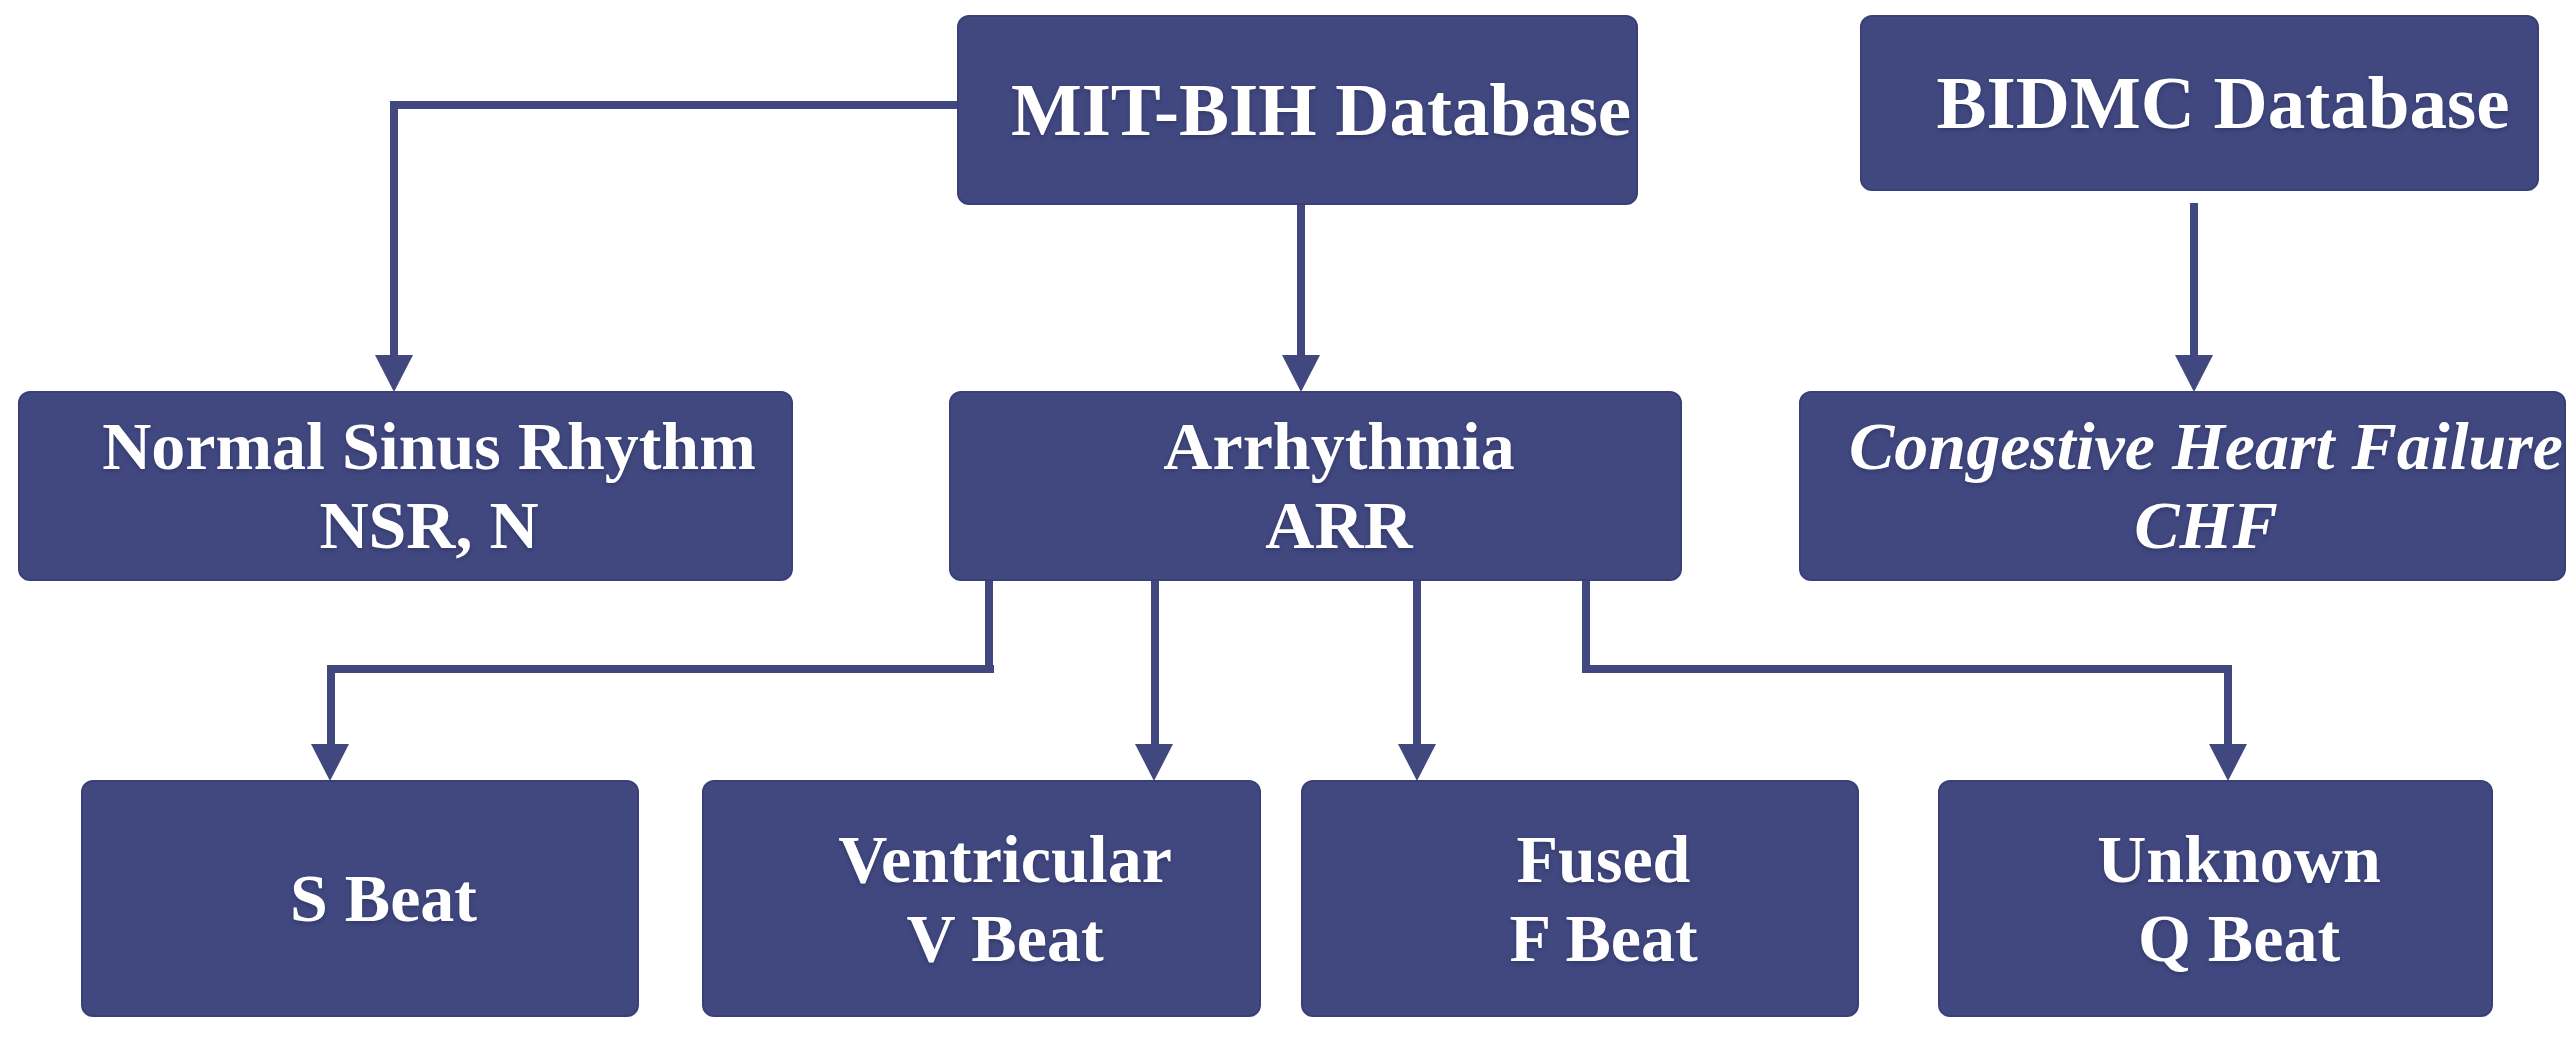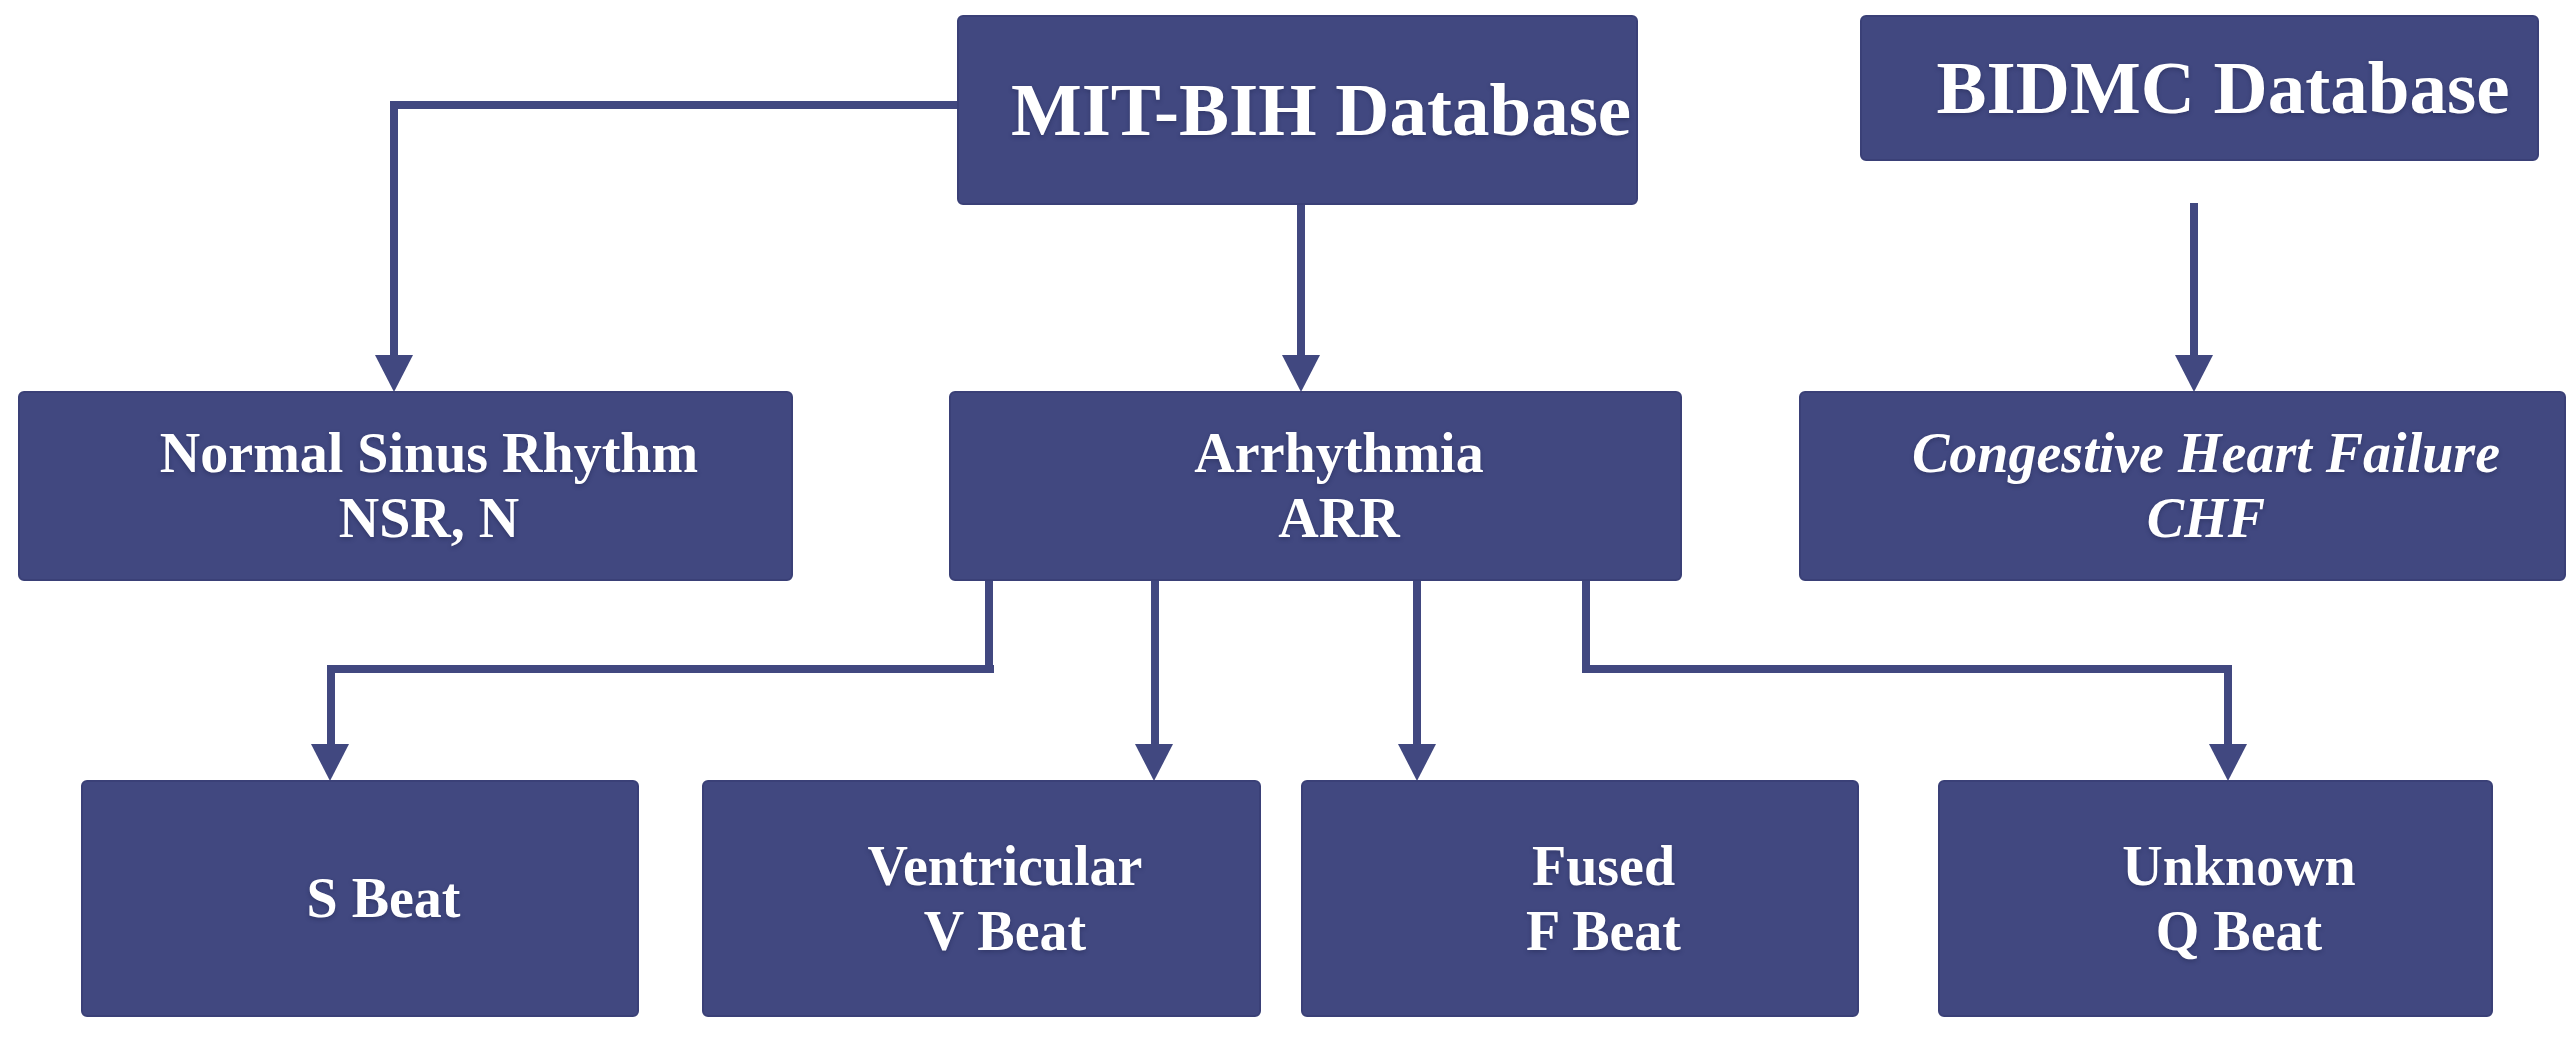--- a/index.html
+++ b/index.html
@@ -7,35 +7,35 @@
     position:relative;
     width:2576px;height:1037px;
     background:#ffffff;
     font-family:"Liberation Serif","DejaVu Serif",serif;
     overflow:hidden;
   }
   .node{
     position:absolute;
     background:#414880;
     border:2.4px solid #3a4077;
-    border-radius:6px;
+    border-radius:12px;
     box-sizing:border-box;
     display:flex;
     flex-direction:column;
     align-items:center;
     justify-content:center;
     color:#ffffff;
     font-weight:700;
     text-align:center;
     text-shadow:0 2.4px 4px rgba(20,25,60,0.35);
     padding-left:47px;
   }
   .node .line{line-height:1.16;white-space:nowrap;}
   .fs-top{font-size:75px;}
-  .fs-mid{font-size:56px;}
+  .fs-mid{font-size:68px;}
   .seg{position:absolute;background:#414880;}
   .arrow-down{
     position:absolute;width:0;height:0;
     border-left:19.5px solid transparent;
     border-right:19.5px solid transparent;
     border-top:37px solid #414880;
   }
 </style>
 </head>
 <body>
@@ -65,21 +65,21 @@
 
   <div class="seg" style="left:1582px;top:577px;width:8px;height:96px;"></div>
   <div class="seg" style="left:1582px;top:665px;width:650px;height:8px;"></div>
   <div class="seg" style="left:2224px;top:665px;width:8px;height:83px;"></div>
   <div class="arrow-down" style="left:2209px;top:744px;"></div>
 
   <div class="node fs-top" style="left:957px;top:14.6px;width:681px;height:190px;">
     <div class="line">MIT-BIH Database</div>
   </div>
 
-  <div class="node fs-top" style="left:1860px;top:14.6px;width:679px;height:146px;">
+  <div class="node fs-top" style="left:1860px;top:14.6px;width:679px;height:176px;">
     <div class="line">BIDMC Database</div>
   </div>
 
   <div class="node fs-mid" style="left:18px;top:391px;width:775px;height:190px;">
     <div class="line">Normal Sinus Rhythm</div>
     <div class="line">NSR, N</div>
   </div>
 
   <div class="node fs-mid" style="left:949px;top:391px;width:733px;height:190px;font-family:Liberation Serif, serif;">
     <div class="line">Arrhythmia</div>

